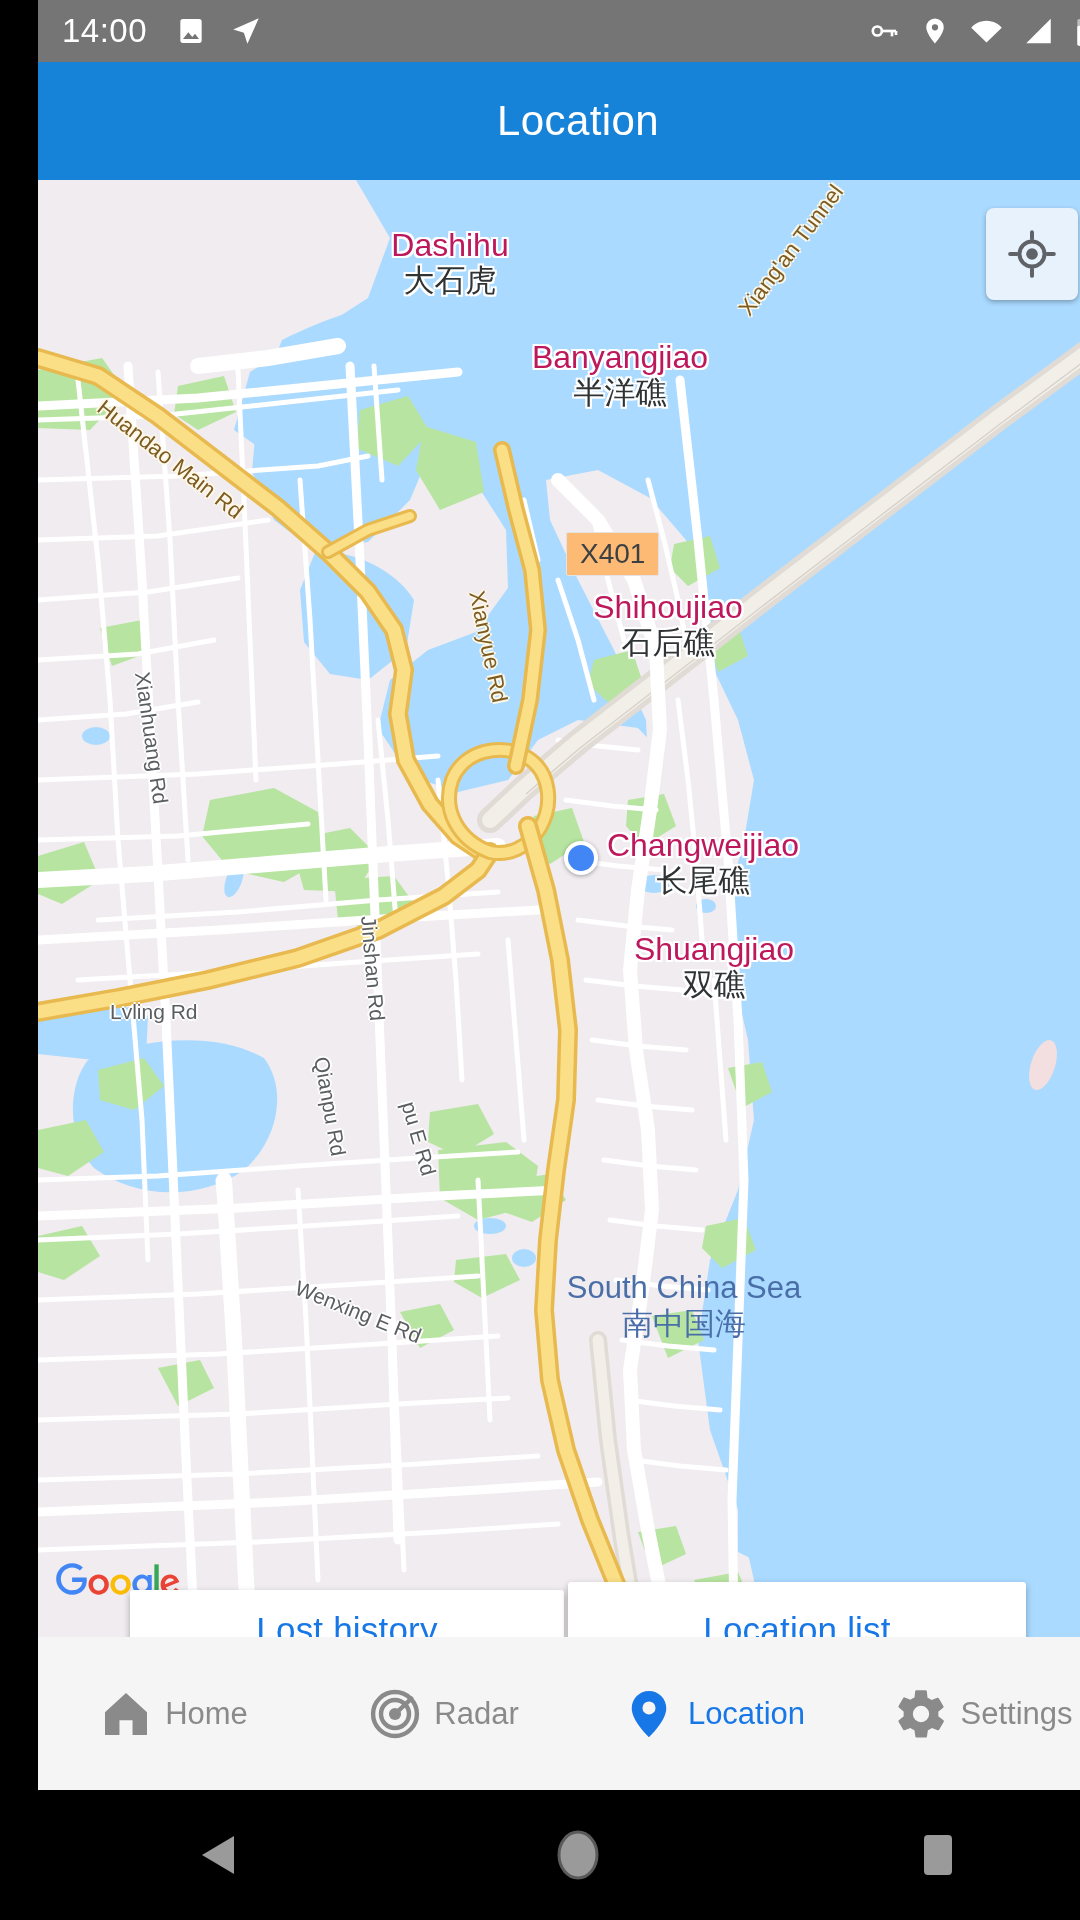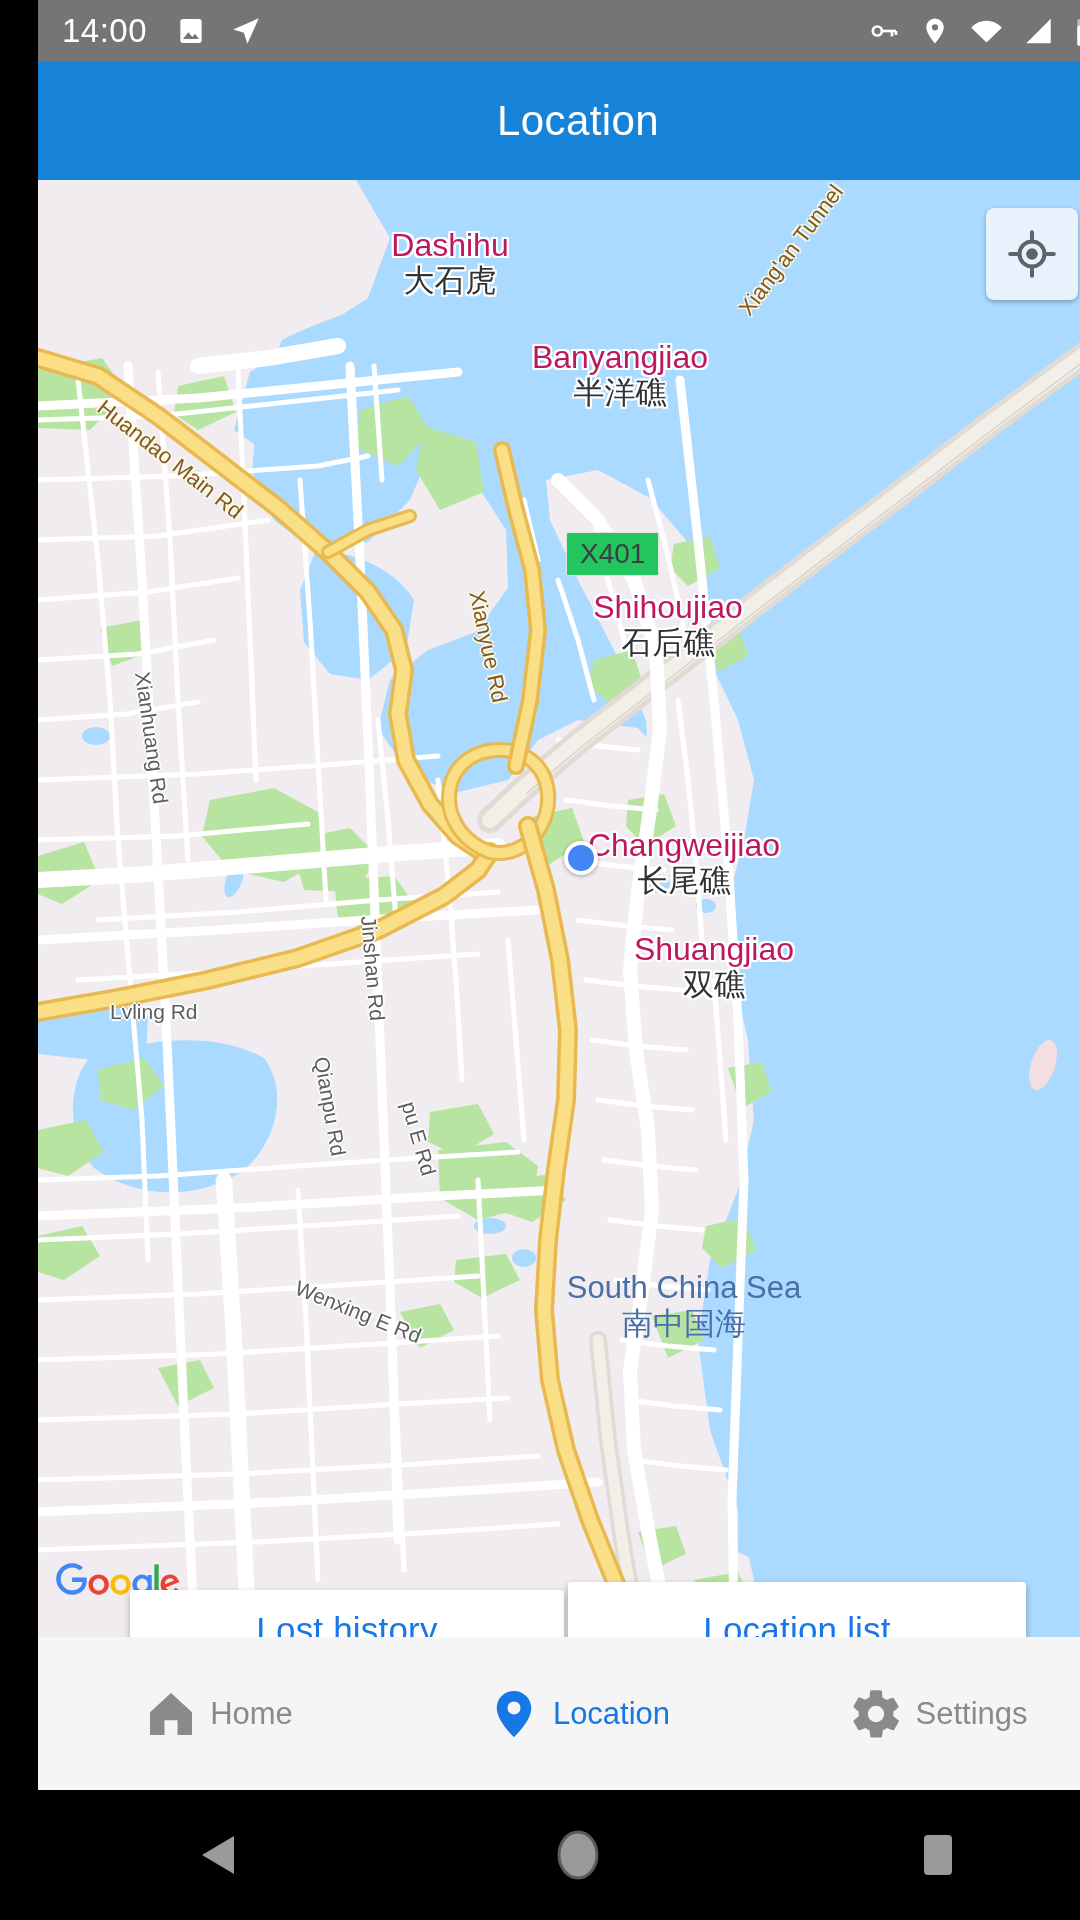--- a/index.html
+++ b/index.html
@@ -43,21 +43,21 @@
   .roadlabel { position:absolute; font-size:21px; color:#5b5e61; white-space:nowrap;
                text-shadow: -2px 0 #fff, 2px 0 #fff, 0 -2px #fff, 0 2px #fff; }
   .hwylabel { position:absolute; font-size:22px; color:#7c5b22; white-space:nowrap;
               font-weight:500;
               text-shadow: -2px 0 #fff8e6, 2px 0 #fff8e6, 0 -2px #fff8e6, 0 2px #fff8e6; }
   .sealabel { position:absolute; text-align:center; color:#4a6fa8; line-height:1.15; }
   .sealabel .en { font-size:31px; display:block; }
   .sealabel .zh { font-size:31px; display:block; }
 
   #shield {
-    position:absolute; background:#22c55e; border:1px solid #e3e3e3;
+    position:absolute; background:#fdba74; border:1px solid #e3e3e3;
     padding:5px 13px; font-size:28px; color:#3c4043; border-radius:2px;text-align:right;
   }
 
   #mylocbtn {
     position:absolute; right:40px; top:28px; width:92px; height:92px;
     background:#e8f2fd; border-radius:8px;
     box-shadow:0 2px 5px rgba(0,0,0,.30);
     display:flex; align-items:center; justify-content:center; cursor:pointer;
   }
 
@@ -366,21 +366,21 @@
       <span class="en">Banyangjiao</span>
       <span class="zh">半洋礁</span>
     </div>
 
     <div class="maplabel place" style="left:500px; top:410px; width:260px;">
       <span class="en">Shihoujiao</span>
       <span class="zh">石后礁</span>
     </div>
 
 
-    <div class="maplabel place" style="left:481px; top:648px; width:330px;">
+    <div class="maplabel place" style="left:500px; top:648px; width:330px;">
       <span class="en">Changweijiao</span>
       <span class="zh">长尾礁</span>
     </div>
 
     <div class="maplabel place" style="left:541px; top:752px; width:270px;">
       <span class="en">Shuangjiao</span>
       <span class="zh">双礁</span>
     </div>
 
     <div class="sealabel" style="left:520px; top:1090px; width:252px;">
@@ -417,20 +417,29 @@
 
   <div id="tabbar">
 
     <div class="tab">
       <svg width="56" height="56" viewBox="0 0 24 24">
         <path d="M12 3L3 11.2V21h6.2v-6.3h5.6V21H21V11.2z" fill="#8a8a8a"></path>
       </svg>
       <span class="lbl">Home</span>
     </div>
 
+    <div class="tab">
+      <svg width="56" height="56" viewBox="0 0 24 24">
+        <circle cx="12" cy="12" r="9.4" fill="none" stroke="#8a8a8a" stroke-width="1.9"></circle>
+        <circle cx="12" cy="12" r="6" fill="none" stroke="#8a8a8a" stroke-width="1.9"></circle>
+        <circle cx="12" cy="12" r="2.6" fill="#8a8a8a"></circle>
+        <path d="M12 12 L19 5.4" stroke="#8a8a8a" stroke-width="1.9" stroke-linecap="round"></path>
+      </svg>
+      <span class="lbl">Radar</span>
+    </div>
 
     <div class="tab active">
       <svg width="56" height="56" viewBox="0 0 24 24">
         <path d="M12 2.1c-4.1 0-7.4 3.3-7.4 7.4 0 5.5 7.4 12.4 7.4 12.4s7.4-6.9 7.4-12.4c0-4.1-3.3-7.4-7.4-7.4zm0 10.1a2.8 2.8 0 110-5.6 2.8 2.8 0 010 5.6z" fill="#1877e6"></path>
       </svg>
       <span class="lbl">Location</span>
     </div>
 
     <div class="tab">
       <svg width="56" height="56" viewBox="0 0 24 24">

